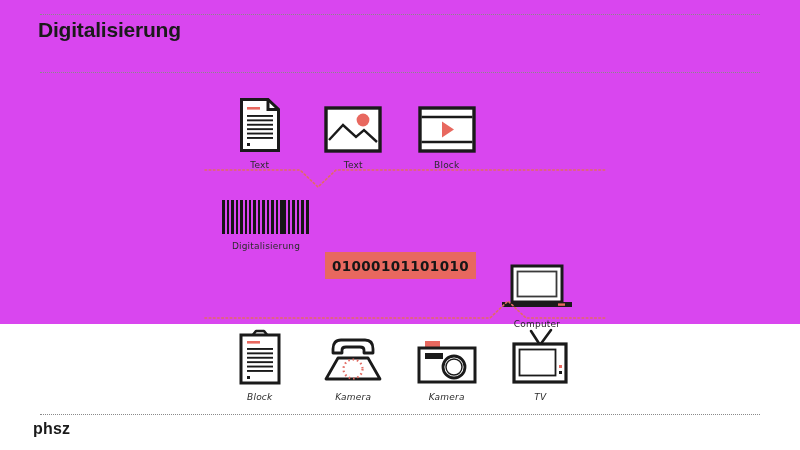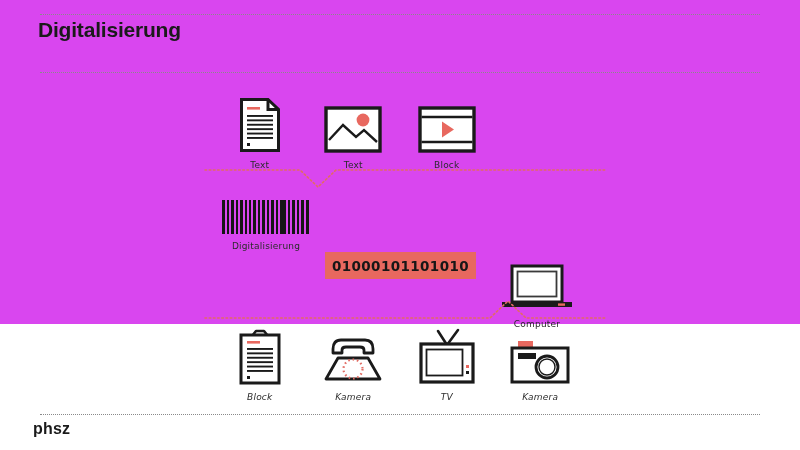--- a/index.html
+++ b/index.html
@@ -229,45 +229,45 @@
           <path d="M13 14 Q13 5 21 5 H45 Q53 5 53 14 V18 H44 V15 Q44 12 40 12 H26 Q22 12 22 15 V18 H13 Z" fill="#fff" stroke="#1a1a1a" stroke-width="2.8" stroke-linejoin="round"></path>
           <path d="M18 23 H48 L60 44 H6 Z" fill="#fff" stroke="#1a1a1a" stroke-width="2.8" stroke-linejoin="round"></path>
           <circle cx="33" cy="34" r="9.5" fill="none" stroke="#e26b63" stroke-width="2.2" stroke-dasharray="1.6 2.8"></circle>
         </svg>
       </div>
       <div class="caption">Kamera</div>
     </div>
 
     <div class="cell">
       <div class="icon-box">
+        <svg width="60" height="46" viewBox="0 0 60 46">
+          <rect x="8" y="2" width="15" height="7" fill="#e8685f"></rect>
+          <rect x="2" y="9" width="56" height="34" fill="#fff" stroke="#1a1a1a" stroke-width="3"></rect>
+          <rect x="8" y="14" width="18" height="6" fill="#1a1a1a"></rect>
+          <circle cx="37" cy="28" r="11" fill="none" stroke="#1a1a1a" stroke-width="2.8"></circle>
+          <circle cx="37" cy="28" r="8" fill="none" stroke="#1a1a1a" stroke-width="1.4"></circle>
+        </svg>
+      </div>
+      <div class="caption">Kamera</div>
+    </div>
+
+    <div class="cell">
+      <div class="icon-box">
         <svg width="58" height="56" viewBox="0 0 58 56">
           <g stroke="#1a1a1a" stroke-width="2.6" fill="none" stroke-linecap="round">
             <line x1="29" y1="16" x2="20" y2="2"></line>
             <line x1="29" y1="16" x2="40" y2="1"></line>
           </g>
           <rect x="3" y="15" width="52" height="38" fill="#fff" stroke="#1a1a1a" stroke-width="3.2"></rect>
           <rect x="8.5" y="20.5" width="36" height="26" fill="#fff" stroke="#1a1a1a" stroke-width="1.8"></rect>
           <rect x="48" y="36" width="3" height="3" fill="#e8685f"></rect>
           <rect x="48" y="42" width="3" height="3" fill="#1a1a1a"></rect>
         </svg>
       </div>
       <div class="caption">TV</div>
     </div>
 
-    <div class="cell">
-      <div class="icon-box">
-        <svg width="60" height="46" viewBox="0 0 60 46">
-          <rect x="8" y="2" width="15" height="7" fill="#e8685f"></rect>
-          <rect x="2" y="9" width="56" height="34" fill="#fff" stroke="#1a1a1a" stroke-width="3"></rect>
-          <rect x="8" y="14" width="18" height="6" fill="#1a1a1a"></rect>
-          <circle cx="37" cy="28" r="11" fill="none" stroke="#1a1a1a" stroke-width="2.8"></circle>
-          <circle cx="37" cy="28" r="8" fill="none" stroke="#1a1a1a" stroke-width="1.4"></circle>
-        </svg>
-      </div>
-      <div class="caption">Kamera</div>
-    </div>
-
   </div>
 
   <div class="rule rule-footer"></div>
   <div class="footer-logo">phsz</div>
 
 </div>
 
 </body></html>

